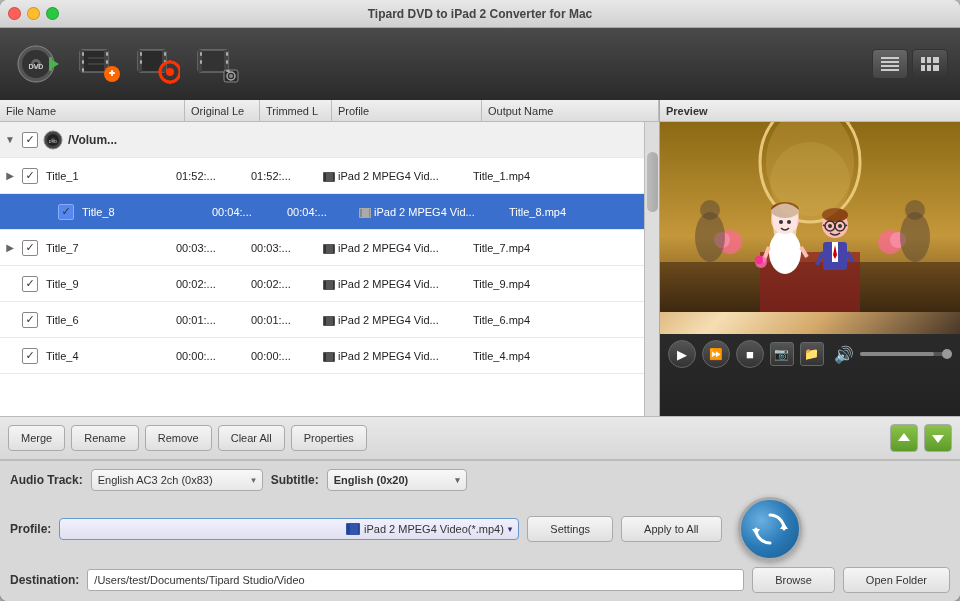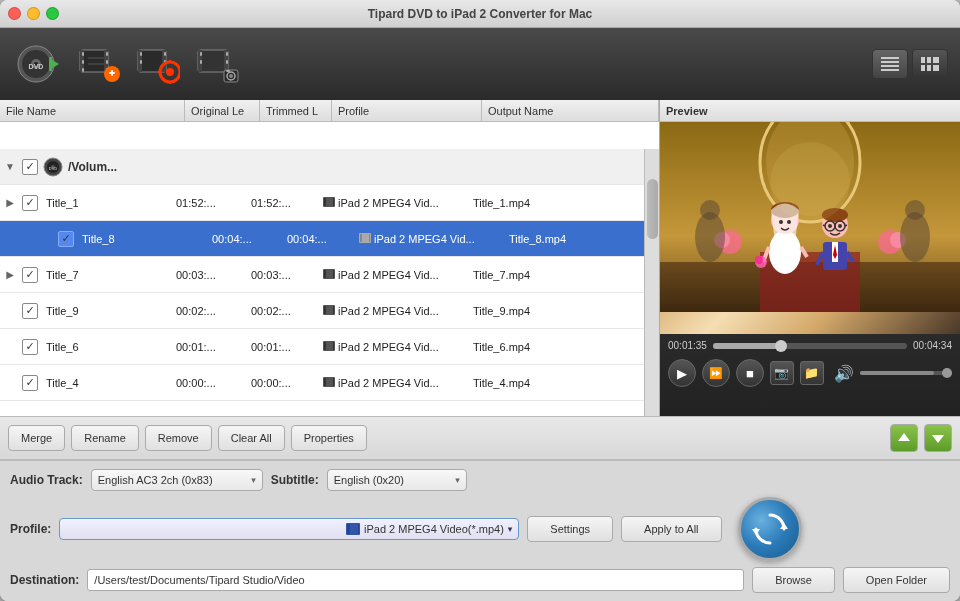--- a/index.html
+++ b/index.html
@@ -73,21 +73,20 @@
       display: flex;
       overflow: hidden;
     }
     
     .file-panel {
       flex: 1;
       display: flex;
       flex-direction: column;
       border-right: 1px solid #aaa;
       background: white;
-      gap: 27px;
     }
     .file-header {
       display: flex;
       background: linear-gradient(to bottom, #f0f0f0, #ddd);
       border-bottom: 1px solid #bbb;
       height: 22px;
       align-items: center;
     }
     .col-header {
       padding: 0 6px;
@@ -135,21 +134,21 @@
       padding: 0 4px;
       font-size: 11px;
       color: #222;
       white-space: nowrap;
       overflow: hidden;
       text-overflow: ellipsis;
     }
     .cell-filename { width: 130px; display: flex; align-items: center; gap: 4px; }
     .cell-original { width: 75px; }
     .cell-trimmed { width: 72px; }
-    .cell-profile { width: 150px; display: flex; align-items: flex-start; gap: 3px; }
+    .cell-profile { width: 150px; display: flex; align-items: flex-end; gap: 3px; }
     .cell-output { flex: 1; }
 
     
     .file-panel-scroll {
       display: flex;
       flex: 1;
       overflow: hidden;
     }
     .scroll-track {
       width: 15px;
@@ -686,28 +685,20 @@
           <ellipse cx="50" cy="115" rx="15" ry="25" fill="#554433" opacity="0.5"></ellipse>
           <circle cx="50" cy="88" r="10" fill="#554433" opacity="0.5"></circle>
           <ellipse cx="255" cy="115" rx="15" ry="25" fill="#554433" opacity="0.5"></ellipse>
           <circle cx="255" cy="88" r="10" fill="#554433" opacity="0.5"></circle>
 
           <ellipse cx="150" cy="60" rx="40" ry="40" fill="#FFEE88" opacity="0.1"></ellipse>
         </svg>
       </div>
 
       <div class="preview-controls">
-        <div class="progress-row">
-          <span class="time-label">00:01:35</span>
-          <div class="progress-bar">
-            <div class="progress-fill" style="width:35%"></div>
-            <div class="progress-thumb" style="left:35%;"></div>
-          </div>
-          <span class="time-label">00:04:34</span>
-        </div>
         <div class="control-row">
           <div class="ctrl-btn">▶</div>
           <div class="ctrl-btn" style="font-size:11px;">⏩</div>
           <div class="ctrl-btn">■</div>
           <div class="ctrl-btn-sm">📷</div>
           <div class="ctrl-btn-sm">📁</div>
           <div style="font-size:16px;color:#888;margin-left:4px;">🔊</div>
           <div class="volume-slider">
             <div class="volume-fill" style="width:80%"></div>
             <div class="volume-thumb"></div>
@@ -748,21 +739,21 @@
 
   <div class="settings-panel">
 
     <div class="settings-row">
       <span class="settings-label">Audio Track:</span>
       <div class="select-box" style="width:172px;">
         <span>English AC3 2ch (0x83)</span>
         <span class="select-arrow">▾</span>
       </div>
       <span class="settings-label">Subtitle:</span>
-      <div class="select-box" style="width:140px;">
+      <div class="select-box" style="width:140px;font-weight:bold;">
         <span>English (0x20)</span>
         <span class="select-arrow">▾</span>
       </div>
     </div>
 
     <div class="settings-row">
       <span class="settings-label">Profile:</span>
       <div class="select-box profile-select" style="flex:1;max-width:460px;justify-content:flex-end;">
         <svg width="14" height="12" viewBox="0 0 14 12" style="margin-right:4px;">
             <rect x="0" y="0" width="14" height="12" rx="1" fill="#3355aa"></rect>

